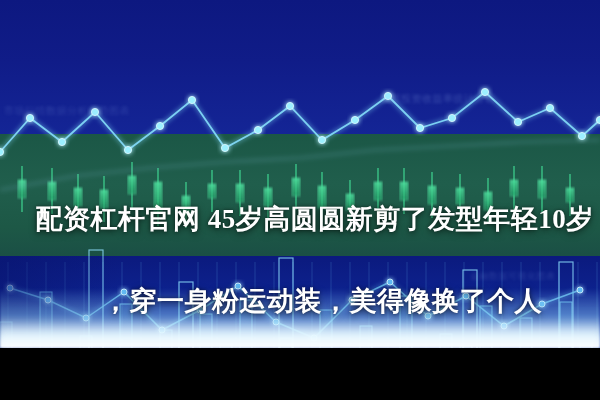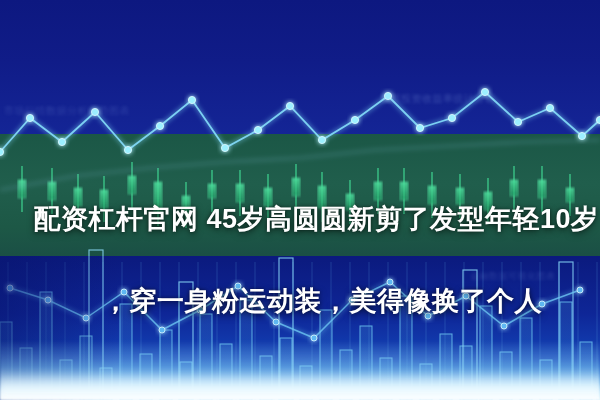--- a/index.html
+++ b/index.html
@@ -1,18 +1,18 @@
 <!DOCTYPE html>
 <html><head>
 <meta charset="utf-8">
 <style>
   html,body{margin:0;padding:0;background:#000;}
   #stage{
-    position:relative;width:600px;height:400px;overflow:hidden;
-    font-family:Liberation Sans, sans-serif;
+    position:relative;width:600px;height:348px;overflow:hidden;
+    font-family:Liberation Serif, serif;
     background:#a21caf;
   }
 
   
   .band{position:absolute;left:0;width:600px;}
   #band-top{
     top:0;height:136px;
     background:linear-gradient(180deg,#0d1880 0%,#101c88 45%,#142596 100%);
   }
   #band-green{

